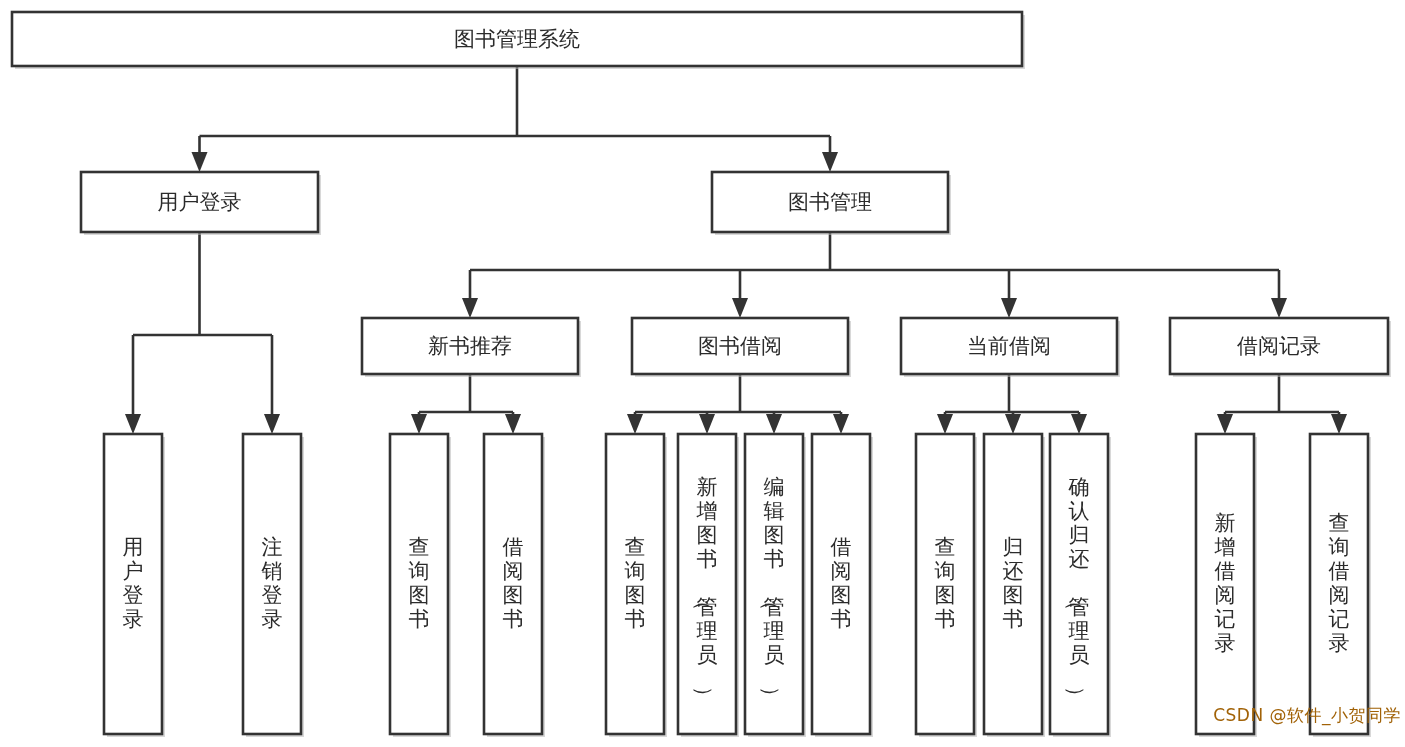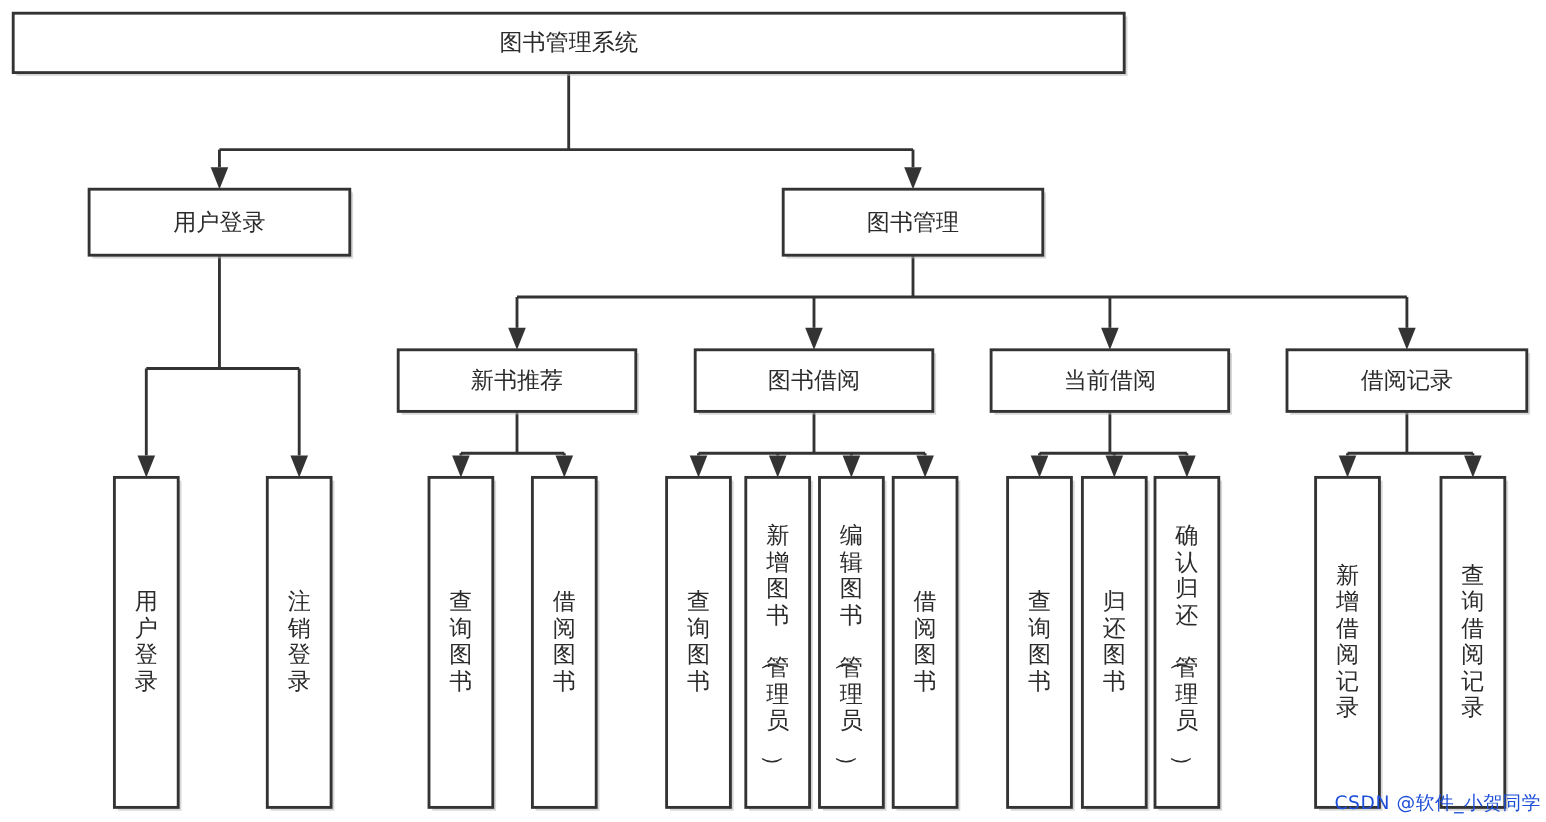--- a/index.html
+++ b/index.html
@@ -52,24 +52,24 @@
   }
   .node-label-v {
     font-family: "DejaVu Sans", "Liberation Sans", sans-serif;
     font-size: 21px;
     fill: #2b2b2b;
     text-anchor: middle;
   }
   .watermark {
     position: absolute;
     right: 4px;
-    bottom: 6px;
+    bottom: 20px;
     font-family: "DejaVu Sans", "Liberation Sans", sans-serif;
     font-size: 17px;
-    color: #1d4ed8;
+    color: #a16207;
     letter-spacing: 0.5px;
     white-space: nowrap;
     pointer-events: none;
   }
 </style>
 </head>
 <body>
 
 <div id="diagram-root">
 

